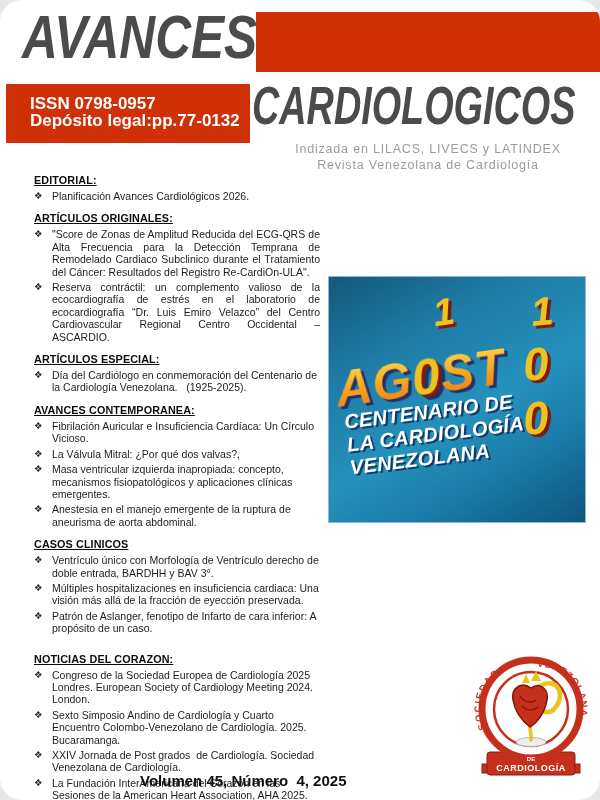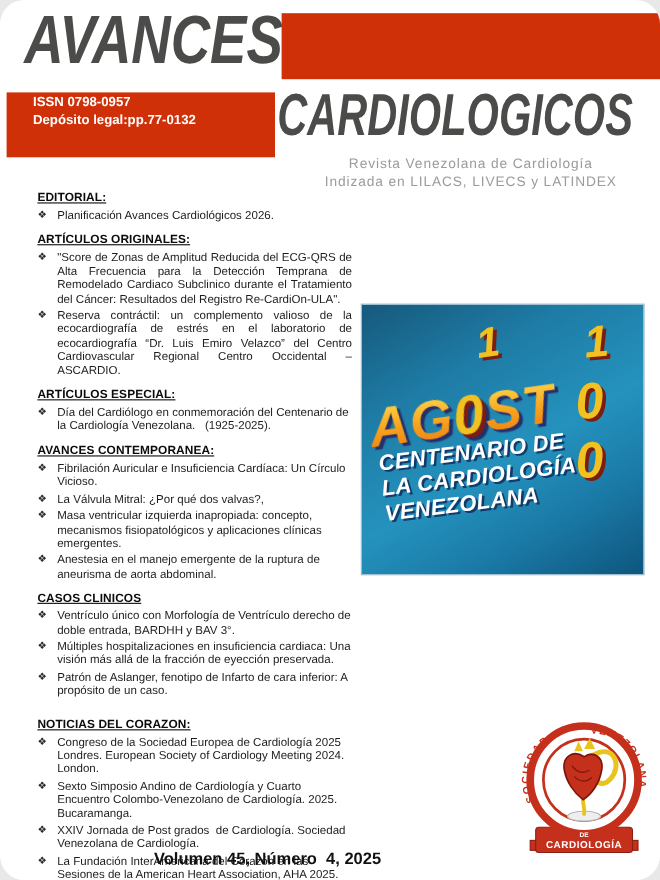--- a/index.html
+++ b/index.html
@@ -5,21 +5,21 @@
   html,body{margin:0;padding:0;background:#e8e8e8;}
   .page{position:relative;width:600px;height:800px;background:#ffffff;overflow:hidden;
         font-family:"Liberation Sans",sans-serif;color:#1f1f1f;border-radius:22px;}
 
   
   .title-avances{position:absolute;left:22px;top:2px;font-size:62px;line-height:70px;
     font-weight:bold;font-style:italic;color:#4b4b49;transform:scaleX(.80);
     transform-origin:left top;letter-spacing:0px;white-space:nowrap;}
   .redblock-top{position:absolute;left:256px;top:12px;width:344px;height:60px;background:#d03008;}
   .redblock-left{position:absolute;left:6px;top:84px;width:244px;height:59px;background:#d03008;
-    color:#fff;font-weight:bold;font-size:12px;line-height:17px;padding:0 0 0 24px;box-sizing:border-box;}
+    color:#fff;font-weight:bold;font-size:17px;line-height:17px;padding:11px 0 0 24px;box-sizing:border-box;}
   .title-cardio{position:absolute;left:252px;top:74px;font-size:54px;line-height:62px;
     font-weight:bold;font-style:italic;color:#4b4b49;transform:scaleX(.70);
     transform-origin:left top;white-space:nowrap;}
   .subtitle{position:absolute;left:256px;top:142px;width:344px;text-align:center;
     color:#9b9b9b;font-size:12.5px;line-height:15.5px;letter-spacing:.8px;}
 
   
   .toc{position:absolute;left:30px;top:164px;width:290px;}
   .sec-heading{font-size:10.8px;font-weight:bold;text-decoration:underline;
     color:#0b0b0b;margin:10px 0 4px 4px;letter-spacing:.1px;}
@@ -59,22 +59,22 @@
 <div class="page">
 
   <div class="title-avances">AVANCES</div>
   <div class="redblock-top"></div>
   <div class="redblock-left">
     <div>ISSN 0798-0957</div>
     <div>Depósito legal:pp.77-0132</div>
   </div>
   <div class="title-cardio">CARDIOLOGICOS</div>
   <div class="subtitle">
+    <div>Indizada en LILACS, LIVECS y LATINDEX</div>
     <div>Revista Venezolana de Cardiología</div>
-    <div>Indizada en LILACS, LIVECS y LATINDEX</div>
   </div>
 
   <div class="toc">
 
     <div class="sec sec-0">
       <div class="sec-heading">EDITORIAL:</div>
       <div class="item">
         <span class="bullet">❖</span>
         <span class="item-text">Planificación Avances Cardiológicos 2026.</span>
       </div>

